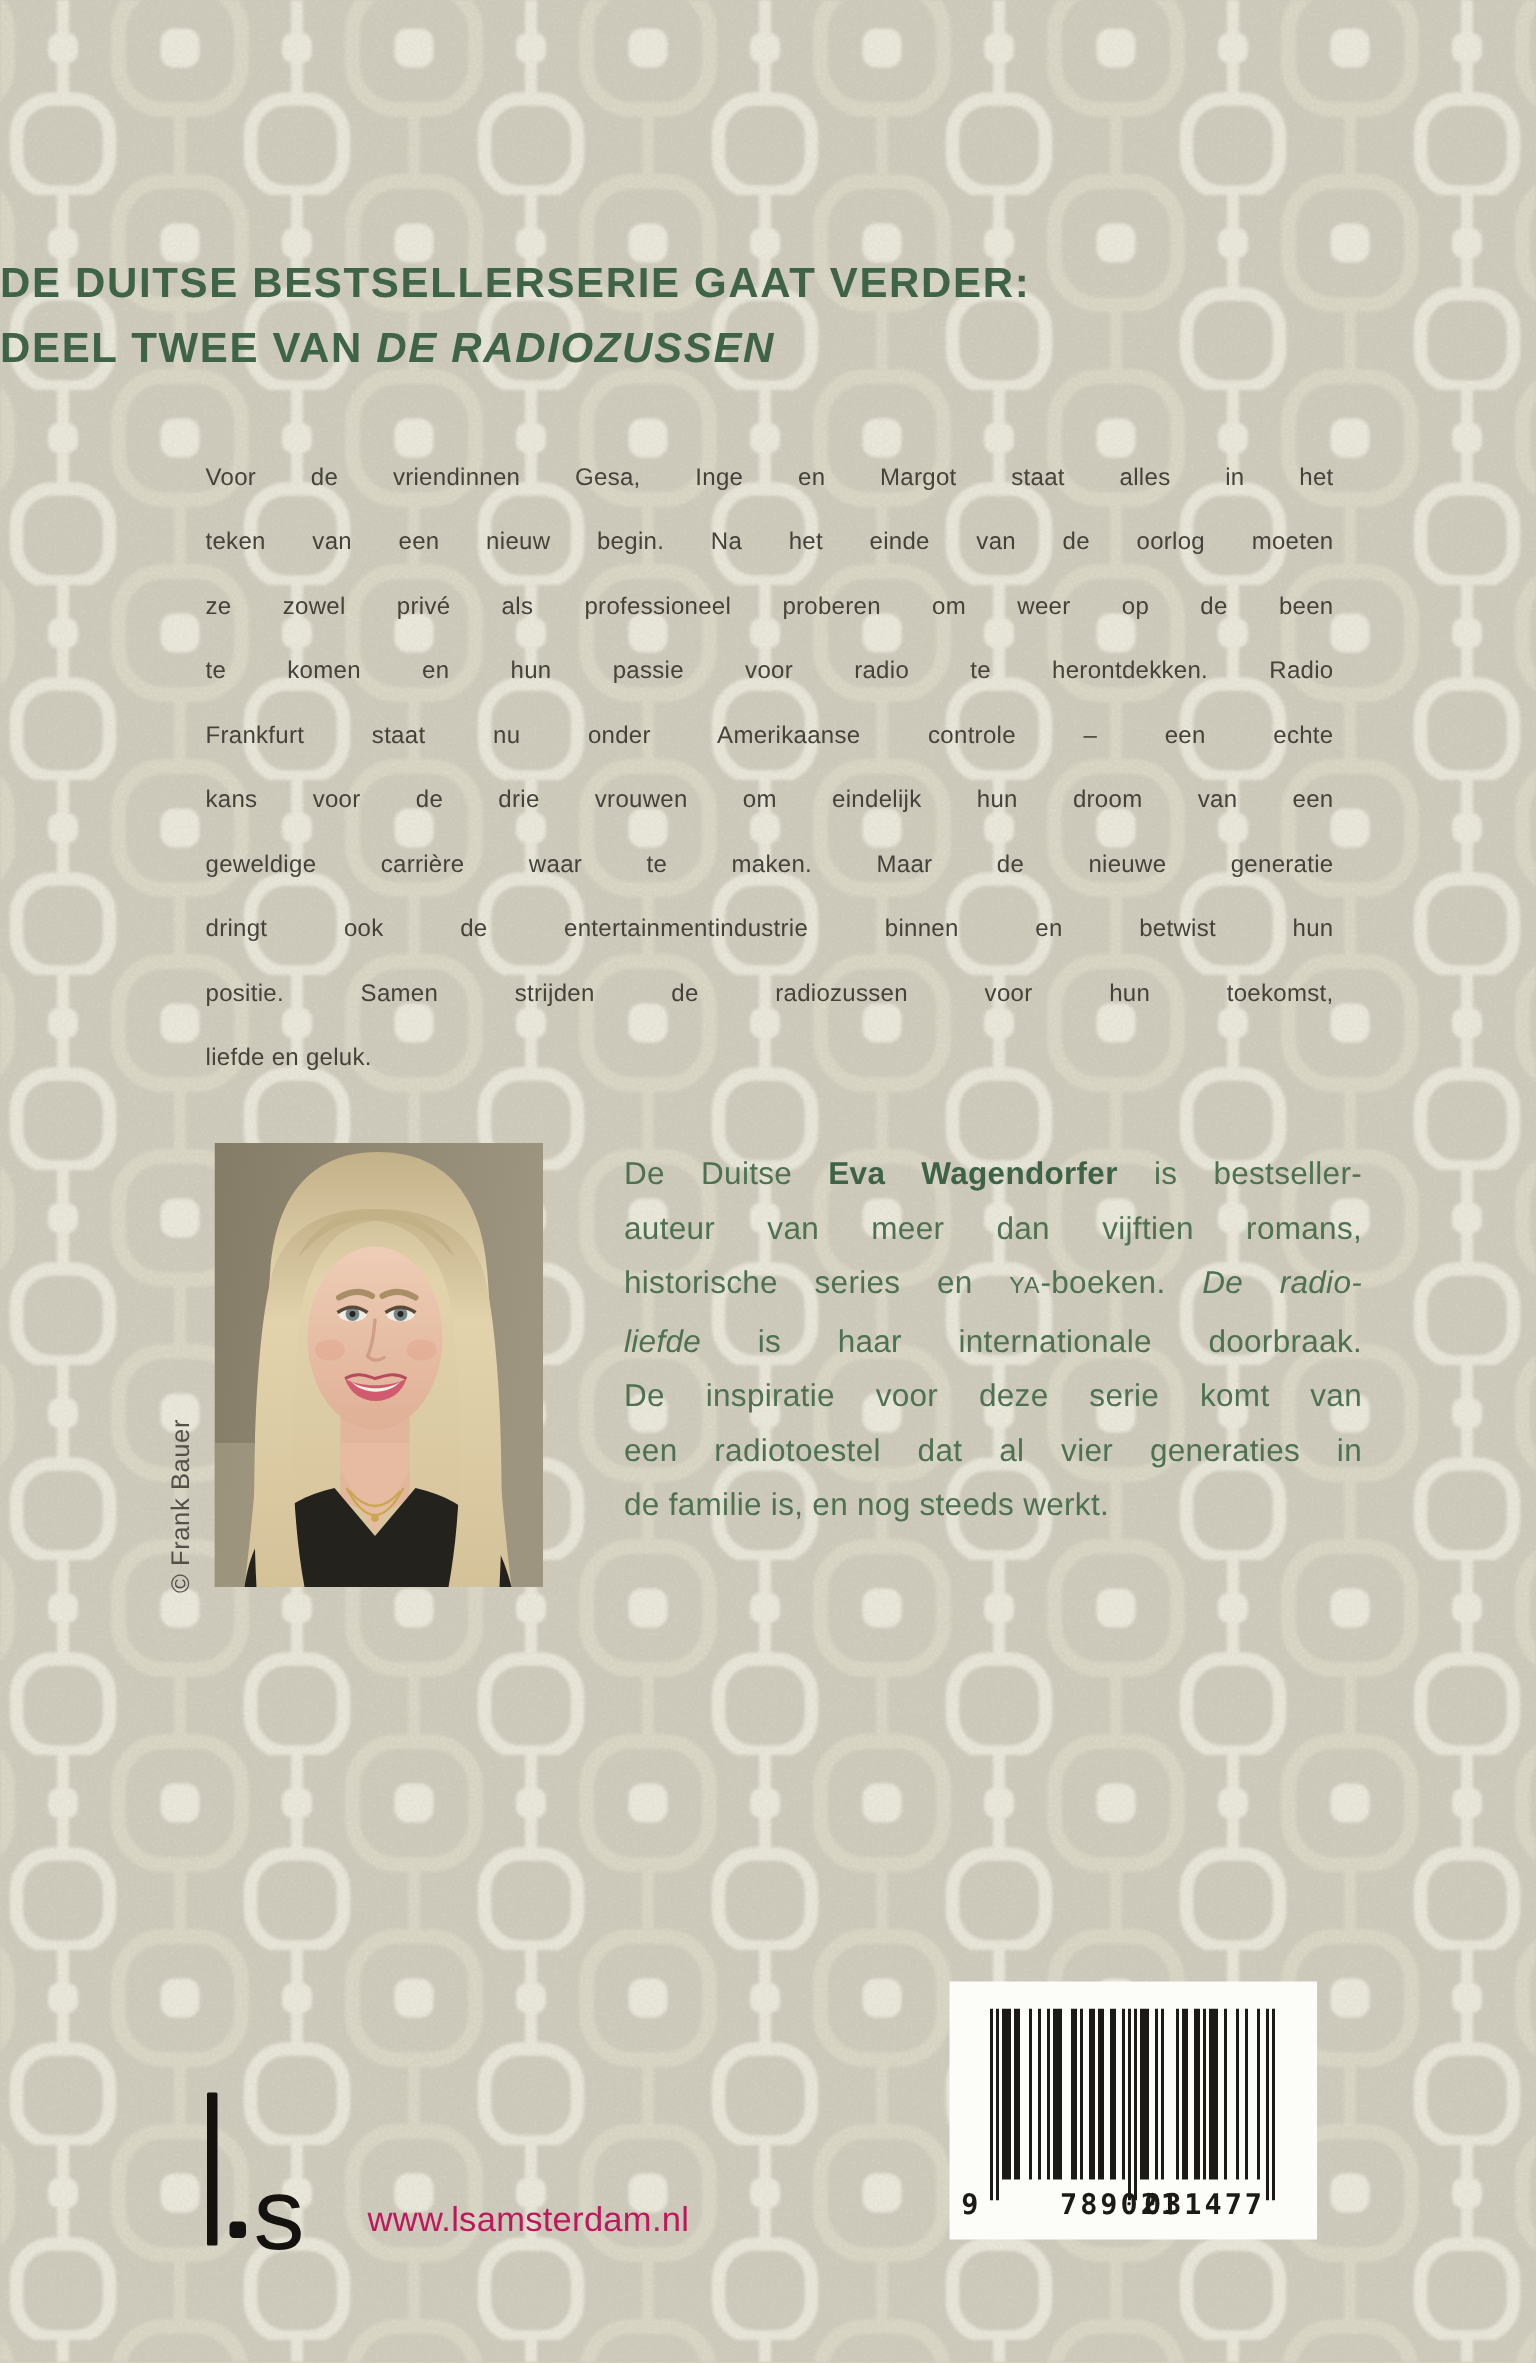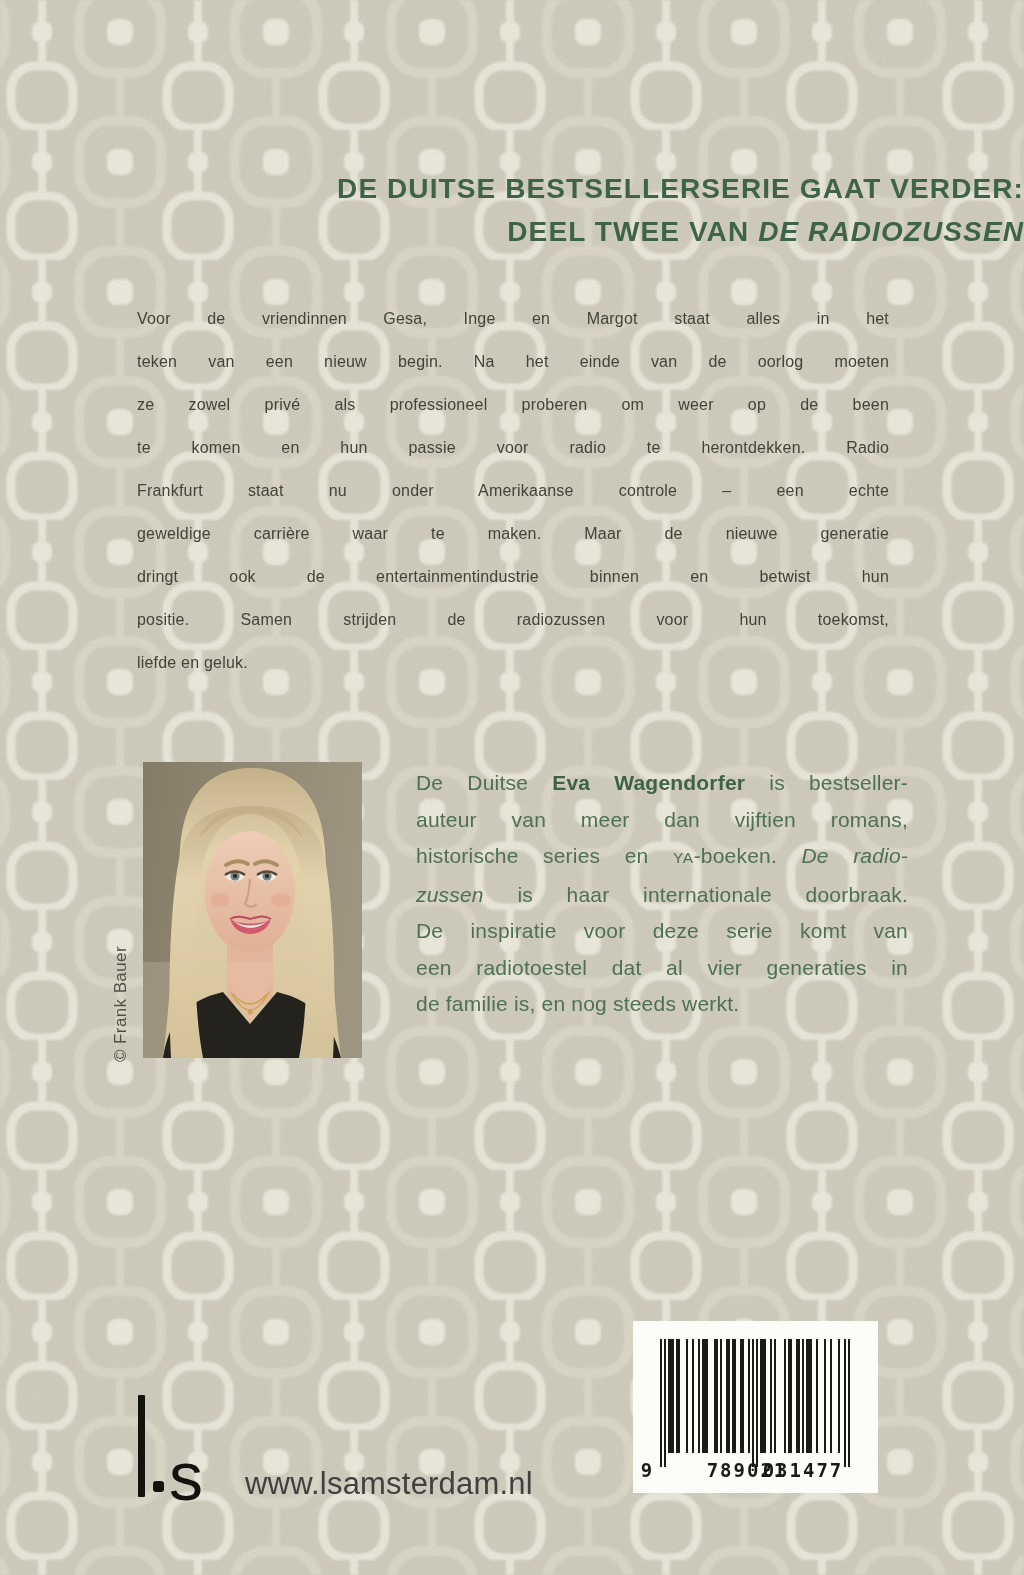--- a/index.html
+++ b/index.html
@@ -7,21 +7,21 @@
     width:1024px;height:1575px;position:relative;overflow:hidden;
     background:#d7d3c4;
     font-family:"Liberation Sans", sans-serif;
     -webkit-font-smoothing:antialiased;
   }
   .bg-svg{position:absolute;left:0;top:0;z-index:0;}
   .layer{position:absolute;z-index:2;}
 
   
   .heading{
-    left:0;top:167px;width:1024px;text-align:right;
+    left:0;top:167px;width:1024px;text-align:left;
     color:#3e6347;font-weight:bold;font-size:28px;line-height:43px;
     letter-spacing:1.1px;
   }
 
   
   .synopsis{
     left:137px;top:297px;width:752px;
     color:#45423a;font-size:16px;line-height:43px;letter-spacing:0.2px;
   }
   .jline{text-align:justify;text-align-last:justify;}
@@ -43,21 +43,21 @@
   .seg-b{font-weight:bold;color:#3d6245;}
   .seg-i{font-style:italic;}
   .seg-sc{font-size:0.74em;letter-spacing:0.6px;}
 
   
   .logo{left:138px;top:1395px;width:110px;height:102px;}
   .logo-bar{position:absolute;left:0;top:0;width:7px;height:102px;background:#14120f;border-radius:1px;}
   .logo-dot{position:absolute;left:15px;top:86px;width:11px;height:11px;background:#14120f;border-radius:3px;}
   .logo-s{position:absolute;left:31px;top:47px;font-size:68px;line-height:68px;color:#14120f;font-weight:normal;}
   .website{
-    left:245px;top:1466px;font-size:31px;color:#404040;letter-spacing:0.2px;
+    left:245px;top:1466px;font-size:23px;color:#be185d;letter-spacing:0.2px;
   }
   .barcode-box{
     left:633px;top:1321px;width:245px;height:172px;background:#fcfcf9;
   }
   .barcode-box svg{position:absolute;left:27px;top:18px;}
   .bc-digit{
     position:absolute;top:138px;height:24px;
     font-family:"DejaVu Sans Mono", monospace;font-size:19px;font-weight:bold;
     color:#1b1a17;text-align:center;letter-spacing:2px;
   }
@@ -109,20 +109,21 @@
   <div>DE DUITSE BESTSELLERSERIE GAAT VERDER:</div>
   <div id="heading-line-2"><span>DEEL TWEE VAN </span><span class="seg-i">DE RADIOZUSSEN</span></div>
 </div>
 
 <div class="layer synopsis" id="synopsis">
     <div class="jline">Voor de vriendinnen Gesa, Inge en Margot staat alles in het</div>
     <div class="jline">teken van een nieuw begin. Na het einde van de oorlog moeten</div>
     <div class="jline">ze zowel privé als professioneel proberen om weer op de been</div>
     <div class="jline">te komen en hun passie voor radio te herontdekken. Radio</div>
     <div class="jline">Frankfurt staat nu onder Amerikaanse controle – een echte</div>
+    <div class="jline">kans voor de drie vrouwen om eindelijk hun droom van een</div>
     <div class="jline">geweldige carrière waar te maken. Maar de nieuwe generatie</div>
     <div class="jline">dringt ook de entertainmentindustrie binnen en betwist hun</div>
     <div class="jline">positie. Samen strijden de radiozussen voor hun toekomst,</div>
     <div class="jline last">liefde en geluk.</div>
   </div>
 
 <div class="layer photo-wrap">
   <svg width="219" height="296" viewBox="0 0 219 296">
     <defs>
       <linearGradient id="pbg" x1="0" y1="0" x2="1" y2="0.18">
@@ -182,21 +183,21 @@
     <path d="M107,44 C84,44 64,58 56,76 C74,56 88,51 107,51 C128,51 142,56 160,76 C152,58 132,44 107,44 Z" fill="#c2b086"></path>
   </svg>
 </div>
 
 <div class="layer credit">© Frank Bauer</div>
 
 <div class="layer bio" id="bio">
     <div class="jline"><span>De Duitse </span><span class="seg-b">Eva Wagendorfer</span><span> is bestseller-</span></div>
     <div class="jline"><span>auteur van meer dan vijftien romans,</span></div>
     <div class="jline"><span>historische series en </span><span class="seg-sc">YA</span><span>-boeken. </span><span class="seg-i">De radio-</span></div>
-    <div class="jline"><span class="seg-i">zussen</span><span> is haar internationale doorbraak.</span></div>
+    <div class="jline"><span class="seg-i">liefde</span><span> is haar internationale doorbraak.</span></div>
     <div class="jline"><span>De inspiratie voor deze serie komt van</span></div>
     <div class="jline"><span>een radiotoestel dat al vier generaties in</span></div>
     <div class="jline last"><span>de familie is, en nog steeds werkt.</span></div>
   </div>
 
 <div class="layer logo">
   <div class="logo-bar"></div>
   <div class="logo-dot"></div>
   <div class="logo-s">s</div>
 </div>

